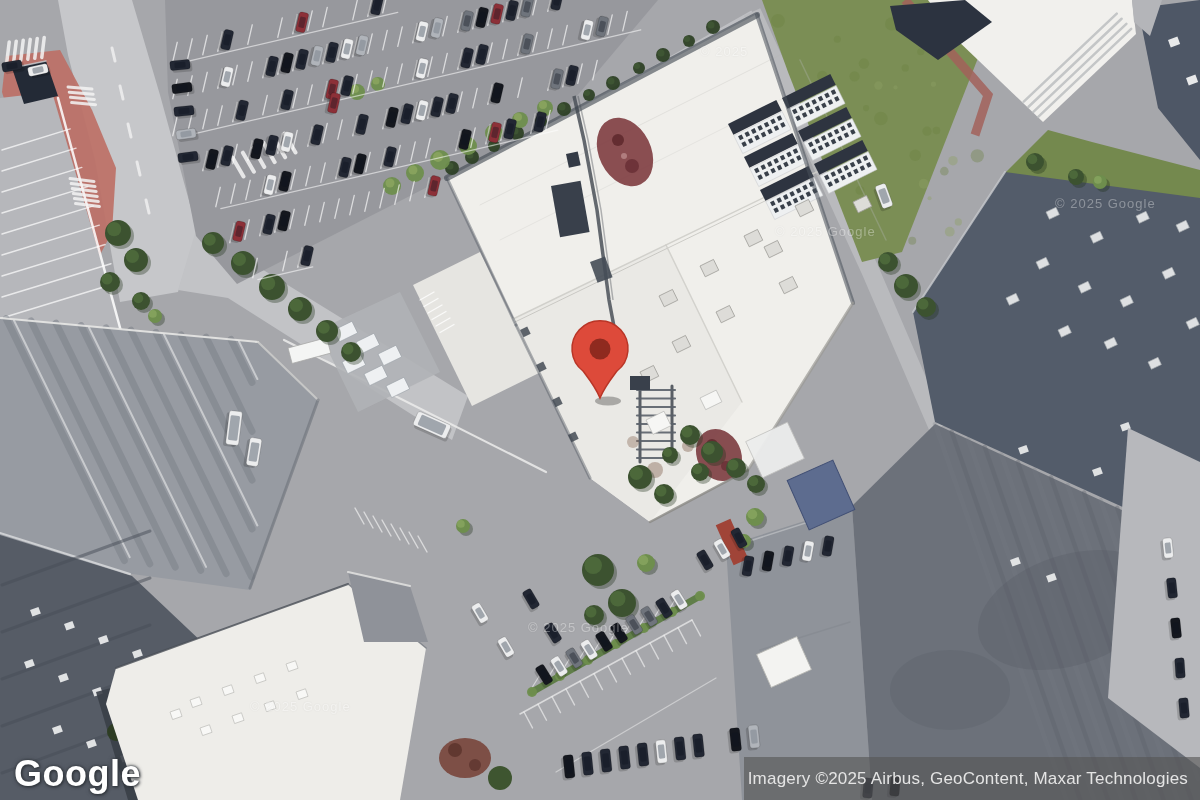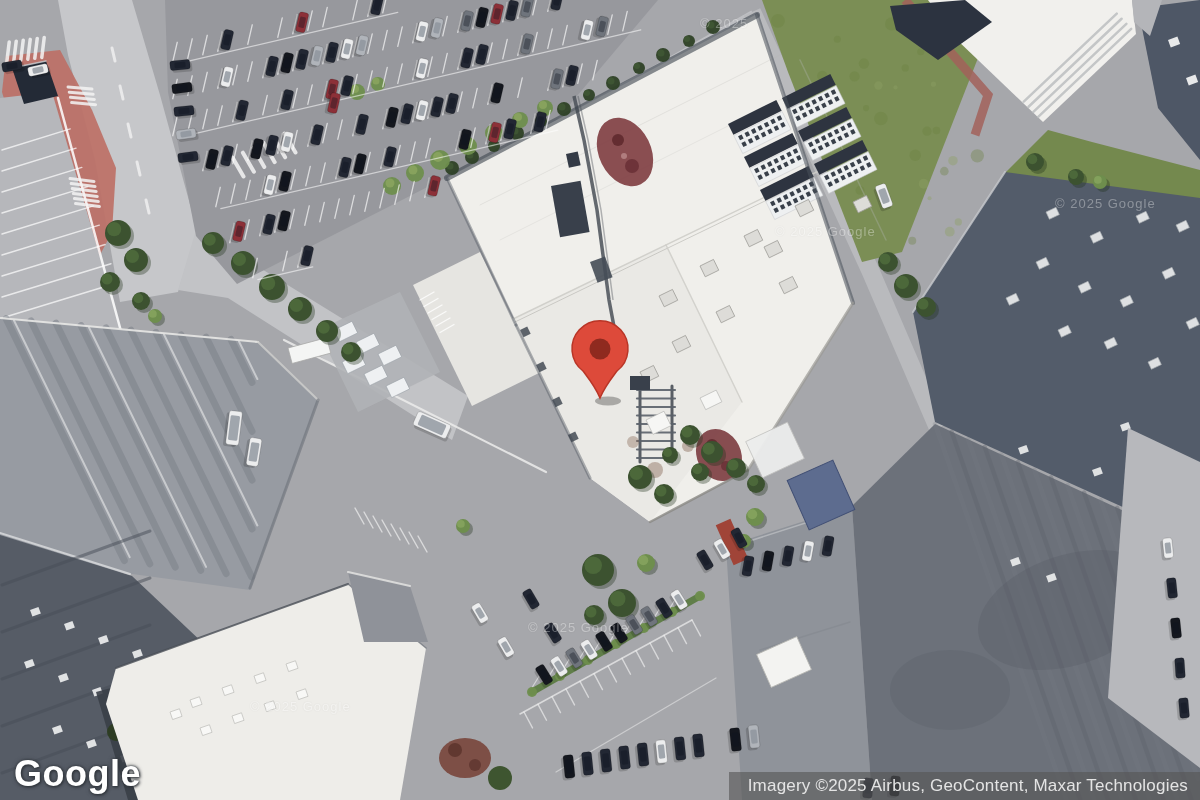--- a/index.html
+++ b/index.html
@@ -3,22 +3,22 @@
 <meta charset="utf-8">
 <style>
   html,body{margin:0;padding:0;background:#222;}
   .stage{position:relative;width:1200px;height:800px;overflow:hidden;
          font-family:"Liberation Sans",sans-serif;background:#a6a7ab;}
   svg.scene{position:absolute;left:0;top:0;display:block;}
   .pin{position:absolute;left:540px;top:288px;pointer-events:auto;}
   .google-logo{position:absolute;left:14px;top:753px;font-size:36px;font-weight:600;
       color:#ffffff;letter-spacing:.5px;
       text-shadow:0 0 2px rgba(55,60,66,.95),0 0 4px rgba(55,60,66,.85),1px 1px 3px rgba(35,40,46,.9);}
-  .attribution{position:absolute;right:0;bottom:0;height:28px;display:flex;align-items:center;
-      padding:0 12px 0 19px;background:rgba(85,85,85,.62);}
+  .attribution{position:absolute;right:0;bottom:0;height:43px;display:flex;align-items:center;
+      padding:0 12px 0 4px;background:rgba(85,85,85,.62);}
   .attribution span{font-size:17px;color:#e4e4e4;letter-spacing:.2px;white-space:nowrap;}
   .wm{position:absolute;font-size:13px;color:#ffffff;opacity:.33;white-space:nowrap;
       letter-spacing:1px;text-shadow:0 0 2px rgba(0,0,0,.25);}
 </style>
 </head>
 <body>
 
 <div class="stage">
   <svg class="scene" id="scene" width="1200" height="800" viewBox="0 0 1200 800">
       <g>
@@ -1264,21 +1264,21 @@
         </g>
         <g transform="translate(254 452) rotate(99)">
           <rect x="-12" y="-3.5" width="28" height="12" fill="#000000" opacity="0.16" rx="2.5"></rect>
           <rect x="-14" y="-6" width="28" height="12" fill="#ecedee" rx="2.5" stroke="rgba(0,0,0,0.25)" stroke-width="0.6"></rect>
           <rect x="-9.5" y="-4.2" width="19" height="8.4" fill="#8d939c" rx="1.5" opacity="0.8"></rect>
         </g>
       </g>
     </svg>
 
   <div id="wmLayer">
-      <span class="wm" style="left: 700px; top: 16px;">© 2025</span>
+      <span class="wm" style="left: 700px; top: 44px;">© 2025</span>
       <span class="wm" style="left: 775px; top: 224px;">© 2025 Google</span>
       <span class="wm" style="left: 1055px; top: 196px;">© 2025 Google</span>
       <span class="wm" style="left: 250px; top: 699px;">© 2025 Google</span>
       <span class="wm" style="left: 528px; top: 620px;">© 2025 Google</span>
     </div>
 
   <svg class="pin" width="120" height="120" viewBox="0 0 120 120">
     <ellipse cx="68" cy="113" rx="13" ry="4.5" fill="rgba(0,0,0,0.28)"></ellipse>
     <path d="M60,110 C55,98 49,91 43,83 A28,28 0 1 1 77,83 C71,91 65,98 60,110 Z" fill="#dd4a3a" stroke="#b93526" stroke-width="1.5"></path>
     <circle cx="60" cy="61" r="10.5" fill="#8f2a1f"></circle>

